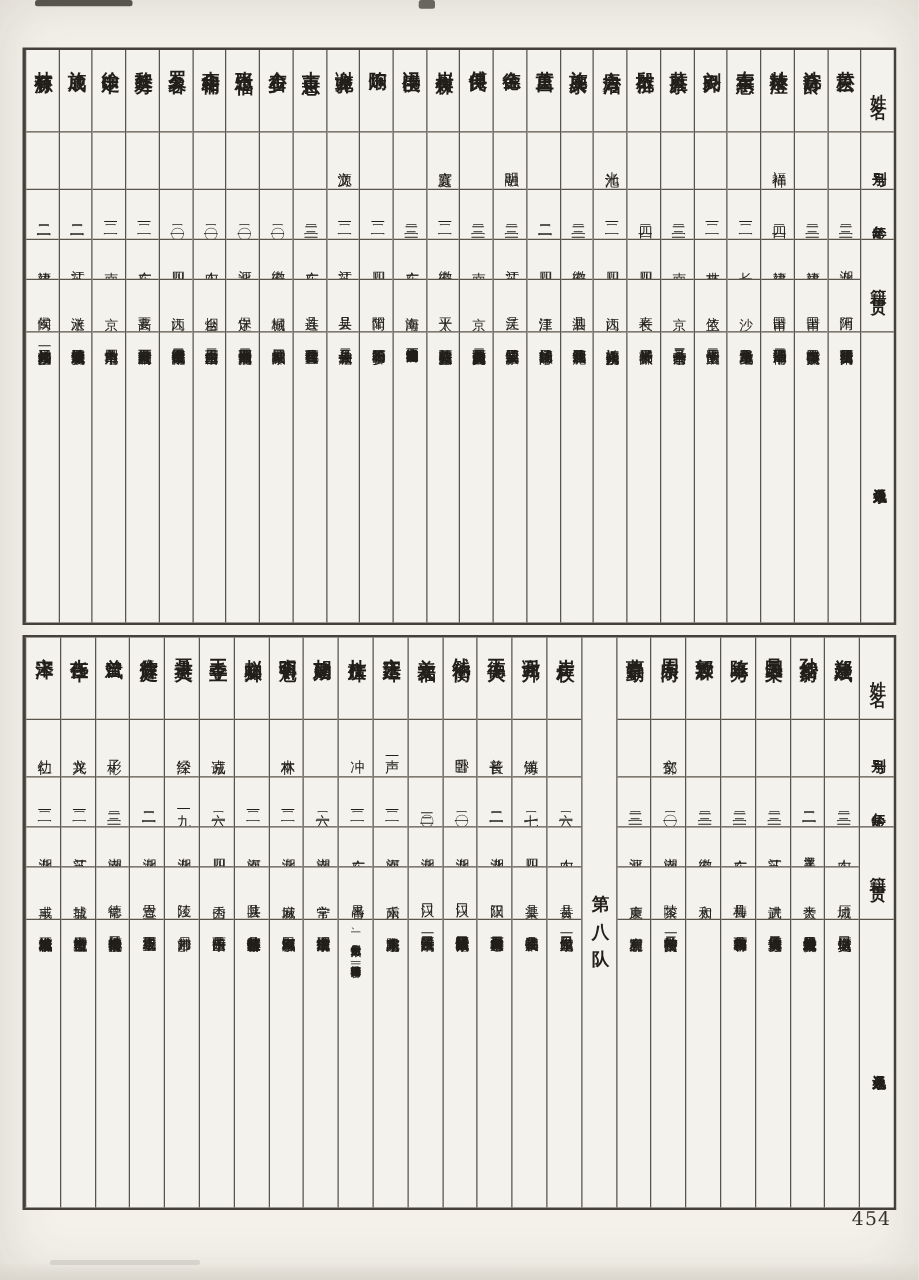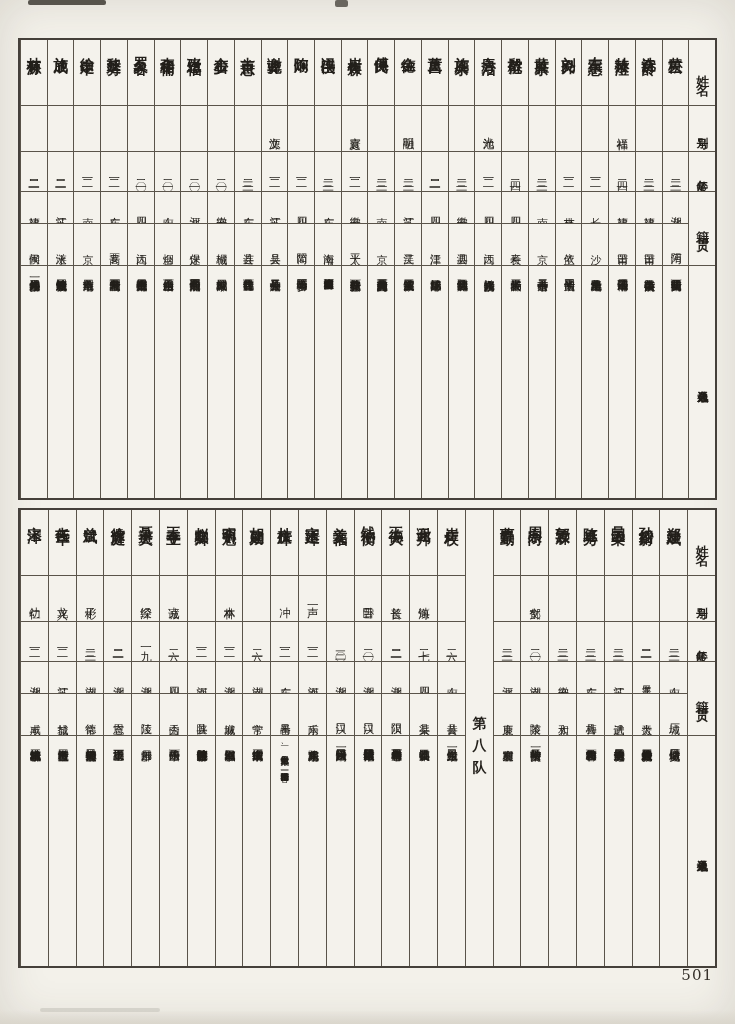--- a/index.html
+++ b/index.html
@@ -1102,15 +1102,15 @@
     <div class="cell city">
       <span class="vtext">咸丰</span>
     </div>
     <div class="cell addr">
       <span class="vtext">咸丰清水塘镇王桂林客栈转</span>
     </div>
   </div>
 </div>
   </div>
 
-  <div class="page-number">501</div>
+  <div class="page-number">454</div>
   <div class="bottom-shade"></div>
 </div>
 
 </body></html>

